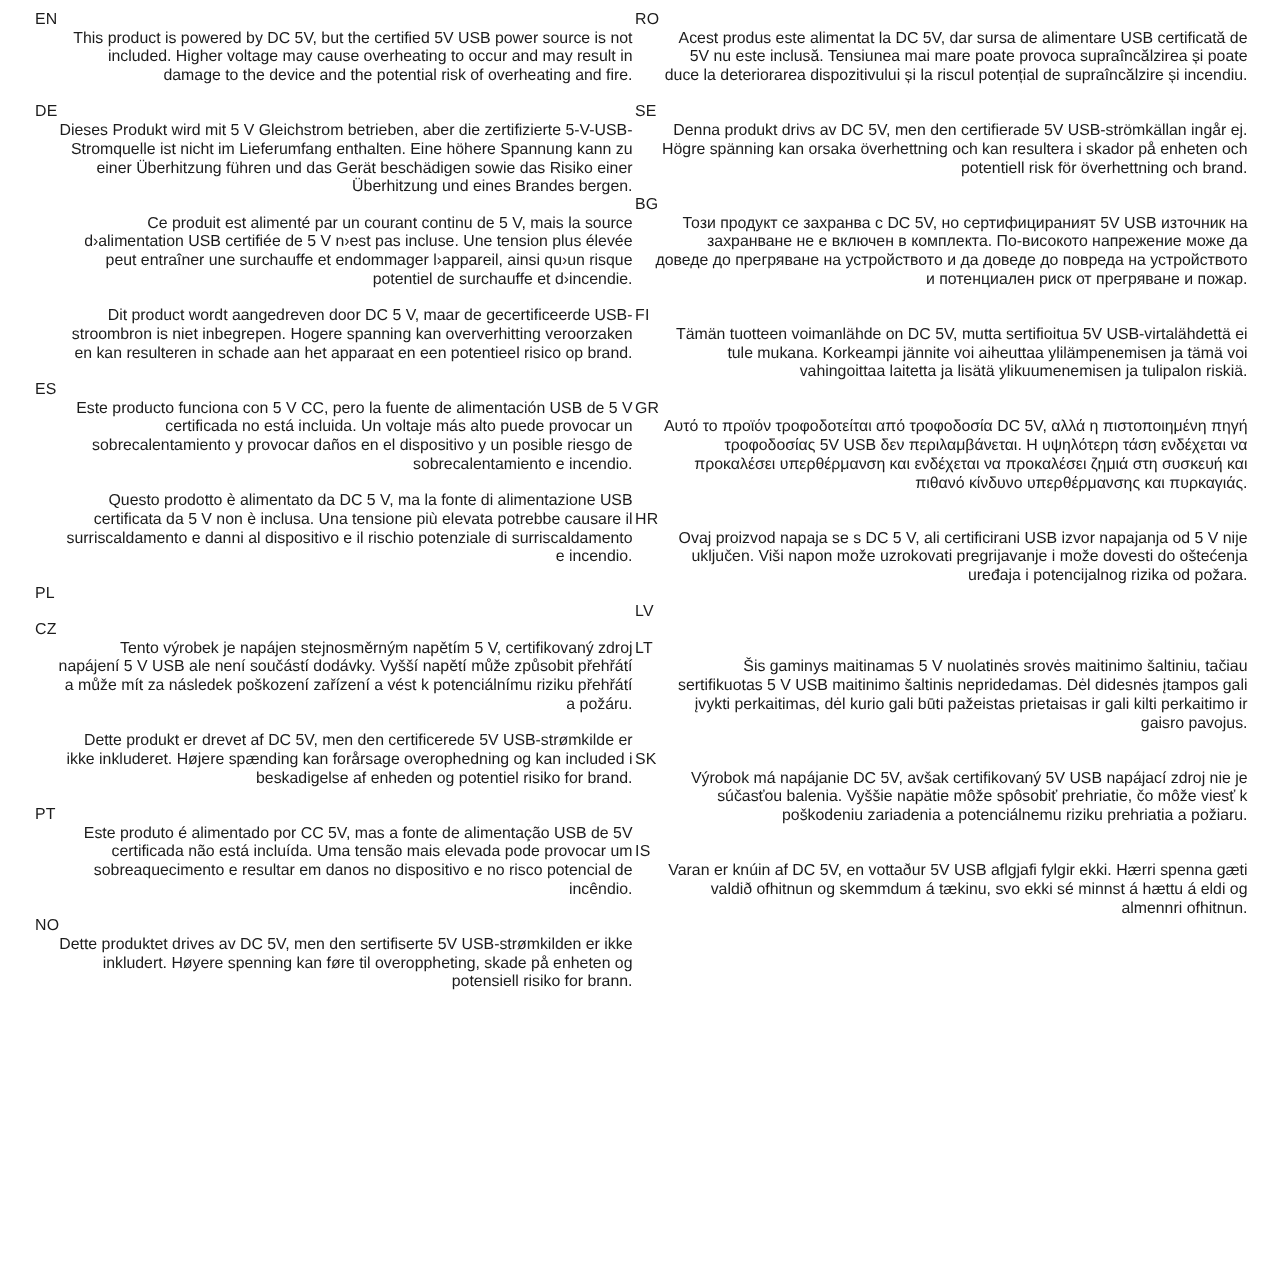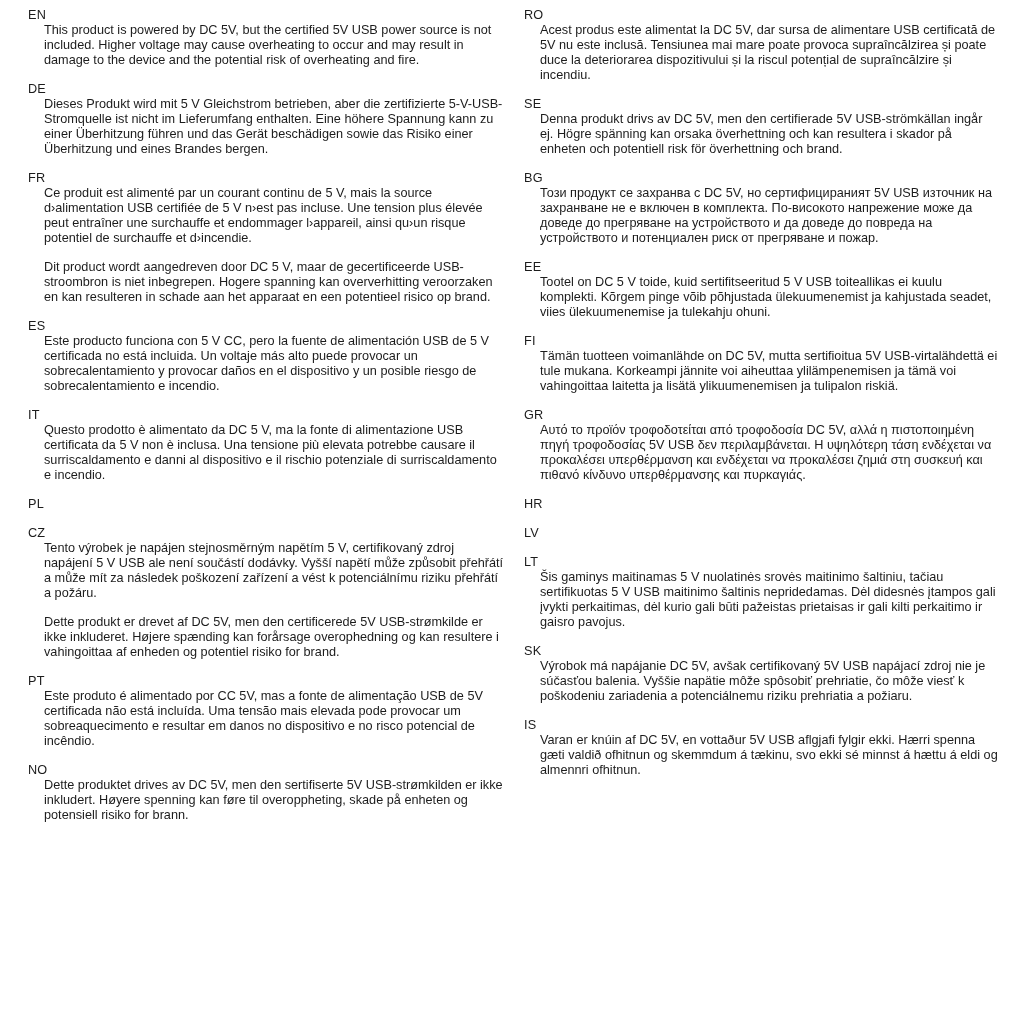--- a/index.html
+++ b/index.html
@@ -7,76 +7,74 @@
   body {
     width: 1024px;
     height: 1024px;
     font-family: "Liberation Sans", "DejaVu Sans", sans-serif;
     color: #1c1c1c;
     overflow: hidden;
   }
   .page {
     display: grid;
     grid-template-columns: 478px 1fr;
-    column-gap: 18px;
+    column-gap: 2px;
     padding: 8px 26px 0 28px;
   }
   .col { min-width: 0; }
   .lang-block { margin-bottom: 14px; }
   .lang-code {
     font-size: 12.7px;
     line-height: 15px;
     font-weight: 400;
     letter-spacing: 0.2px;
   }
   .lang-text {
     font-size: 12.7px;
     line-height: 15px;
-    text-align: left;
+    text-align: right;
     margin-left: 16px;
   }
 </style>
 </head>
 <body>
 
 <div class="page">
 
   <div class="col">
     <section class="lang-block">
       <div class="lang-code">EN</div>
       <p class="lang-text">This product is powered by DC 5V, but the certified 5V USB power source is not included. Higher voltage may cause overheating to occur and may result in damage to the device and the potential risk of overheating and fire.</p>
     </section>
     <section class="lang-block">
       <div class="lang-code">DE</div>
       <p class="lang-text">Dieses Produkt wird mit 5 V Gleichstrom betrieben, aber die zertifizierte 5-V-USB-Stromquelle ist nicht im Lieferumfang enthalten. Eine höhere Spannung kann zu einer Überhitzung führen und das Gerät beschädigen sowie das Risiko einer Überhitzung und eines Brandes bergen.</p>
     </section>
     <section class="lang-block">
-      <div class="lang-code">FR</div>
       <p class="lang-text">Ce produit est alimenté par un courant continu de 5 V, mais la source d›alimentation USB certifiée de 5 V n›est pas incluse. Une tension plus élevée peut entraîner une surchauffe et endommager l›appareil, ainsi qu›un risque potentiel de surchauffe et d›incendie.</p>
     </section>
     <section class="lang-block">
       <p class="lang-text">Dit product wordt aangedreven door DC 5 V, maar de gecertificeerde USB-stroombron is niet inbegrepen. Hogere spanning kan oververhitting veroorzaken en kan resulteren in schade aan het apparaat en een potentieel risico op brand.</p>
     </section>
     <section class="lang-block">
       <div class="lang-code">ES</div>
       <p class="lang-text">Este producto funciona con 5 V CC, pero la fuente de alimentación USB de 5 V certificada no está incluida. Un voltaje más alto puede provocar un sobrecalentamiento y provocar daños en el dispositivo y un posible riesgo de sobrecalentamiento e incendio.</p>
     </section>
     <section class="lang-block">
-      <div class="lang-code">IT</div>
       <p class="lang-text">Questo prodotto è alimentato da DC 5 V, ma la fonte di alimentazione USB certificata da 5 V non è inclusa. Una tensione più elevata potrebbe causare il surriscaldamento e danni al dispositivo e il rischio potenziale di surriscaldamento e incendio.</p>
     </section>
     <section class="lang-block">
       <div class="lang-code">PL</div>
     </section>
     <section class="lang-block">
       <div class="lang-code">CZ</div>
       <p class="lang-text">Tento výrobek je napájen stejnosměrným napětím 5 V, certifikovaný zdroj napájení 5 V USB ale není součástí dodávky. Vyšší napětí může způsobit přehřátí a může mít za následek poškození zařízení a vést k potenciálnímu riziku přehřátí a požáru.</p>
     </section>
     <section class="lang-block">
-      <p class="lang-text">Dette produkt er drevet af DC 5V, men den certificerede 5V USB-strømkilde er ikke inkluderet. Højere spænding kan forårsage overophedning og kan resultere i vahingoittaa af enheden og potentiel risiko for brand.</p>
+      <p class="lang-text">Dette produkt er drevet af DC 5V, men den certificerede 5V USB-strømkilde er ikke inkluderet. Højere spænding kan forårsage overophedning og kan included i beskadigelse af enheden og potentiel risiko for brand.</p>
     </section>
     <section class="lang-block">
       <div class="lang-code">PT</div>
       <p class="lang-text">Este produto é alimentado por CC 5V, mas a fonte de alimentação USB de 5V certificada não está incluída. Uma tensão mais elevada pode provocar um sobreaquecimento e resultar em danos no dispositivo e no risco potencial de incêndio.</p>
     </section>
     <section class="lang-block">
     </section>
     <section class="lang-block">
       <div class="lang-code">NO</div>
       <p class="lang-text">Dette produktet drives av DC 5V, men den sertifiserte 5V USB-strømkilden er ikke inkludert. Høyere spenning kan føre til overoppheting, skade på enheten og potensiell risiko for brann.</p>
@@ -90,33 +88,30 @@
     </section>
     <section class="lang-block">
       <div class="lang-code">SE</div>
       <p class="lang-text">Denna produkt drivs av DC 5V, men den certifierade 5V USB-strömkällan ingår ej. Högre spänning kan orsaka överhettning och kan resultera i skador på enheten och potentiell risk för överhettning och brand.</p>
     </section>
     <section class="lang-block">
       <div class="lang-code">BG</div>
       <p class="lang-text">Този продукт се захранва с DC 5V, но сертифицираният 5V USB източник на захранване не е включен в комплекта. По-високото напрежение може да доведе до прегряване на устройството и да доведе до повреда на устройството и потенциален риск от прегряване и пожар.</p>
     </section>
     <section class="lang-block">
-      <div class="lang-code">EE</div>
-      <p class="lang-text">Tootel on DC 5 V toide, kuid sertifitseeritud 5 V USB toiteallikas ei kuulu komplekti. Kõrgem pinge võib põhjustada ülekuumenemist ja kahjustada seadet, viies ülekuumenemise ja tulekahju ohuni.</p>
-    </section>
-    <section class="lang-block">
       <div class="lang-code">FI</div>
       <p class="lang-text">Tämän tuotteen voimanlähde on DC 5V, mutta sertifioitua 5V USB-virtalähdettä ei tule mukana. Korkeampi jännite voi aiheuttaa ylilämpenemisen ja tämä voi vahingoittaa laitetta ja lisätä ylikuumenemisen ja tulipalon riskiä.</p>
     </section>
     <section class="lang-block">
       <div class="lang-code">GR</div>
       <p class="lang-text">Αυτό το προϊόν τροφοδοτείται από τροφοδοσία DC 5V, αλλά η πιστοποιημένη πηγή τροφοδοσίας 5V USB δεν περιλαμβάνεται. Η υψηλότερη τάση ενδέχεται να προκαλέσει υπερθέρμανση και ενδέχεται να προκαλέσει ζημιά στη συσκευή και πιθανό κίνδυνο υπερθέρμανσης και πυρκαγιάς.</p>
     </section>
     <section class="lang-block">
       <div class="lang-code">HR</div>
+      <p class="lang-text">Ovaj proizvod napaja se s DC 5 V, ali certificirani USB izvor napajanja od 5 V nije uključen. Viši napon može uzrokovati pregrijavanje i može dovesti do oštećenja uređaja i potencijalnog rizika od požara.</p>
     </section>
     <section class="lang-block">
       <div class="lang-code">LV</div>
     </section>
     <section class="lang-block">
       <div class="lang-code">LT</div>
       <p class="lang-text">Šis gaminys maitinamas 5 V nuolatinės srovės maitinimo šaltiniu, tačiau sertifikuotas 5 V USB maitinimo šaltinis nepridedamas. Dėl didesnės įtampos gali įvykti perkaitimas, dėl kurio gali būti pažeistas prietaisas ir gali kilti perkaitimo ir gaisro pavojus.</p>
     </section>
     <section class="lang-block">
       <div class="lang-code">SK</div>

